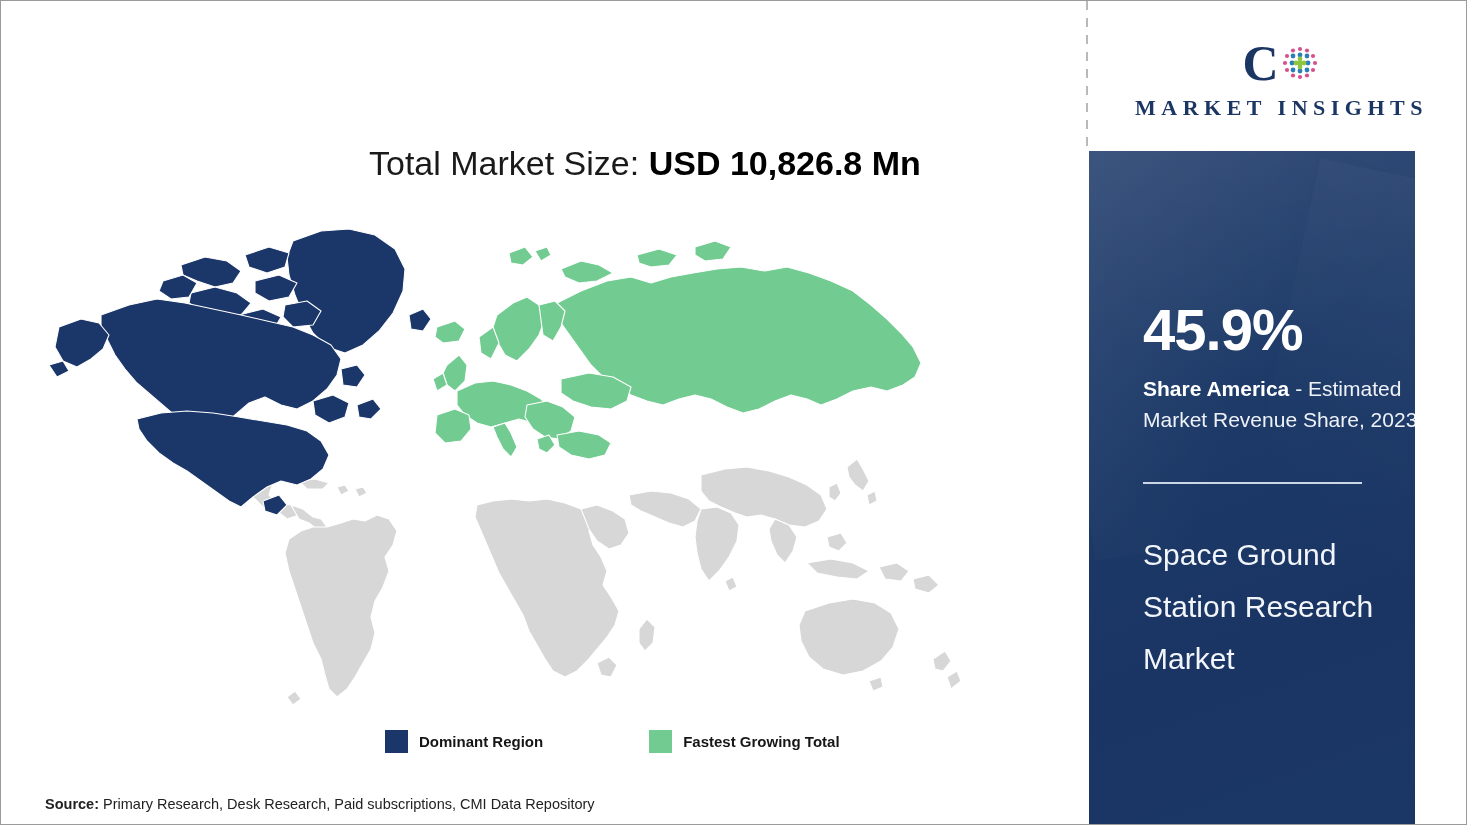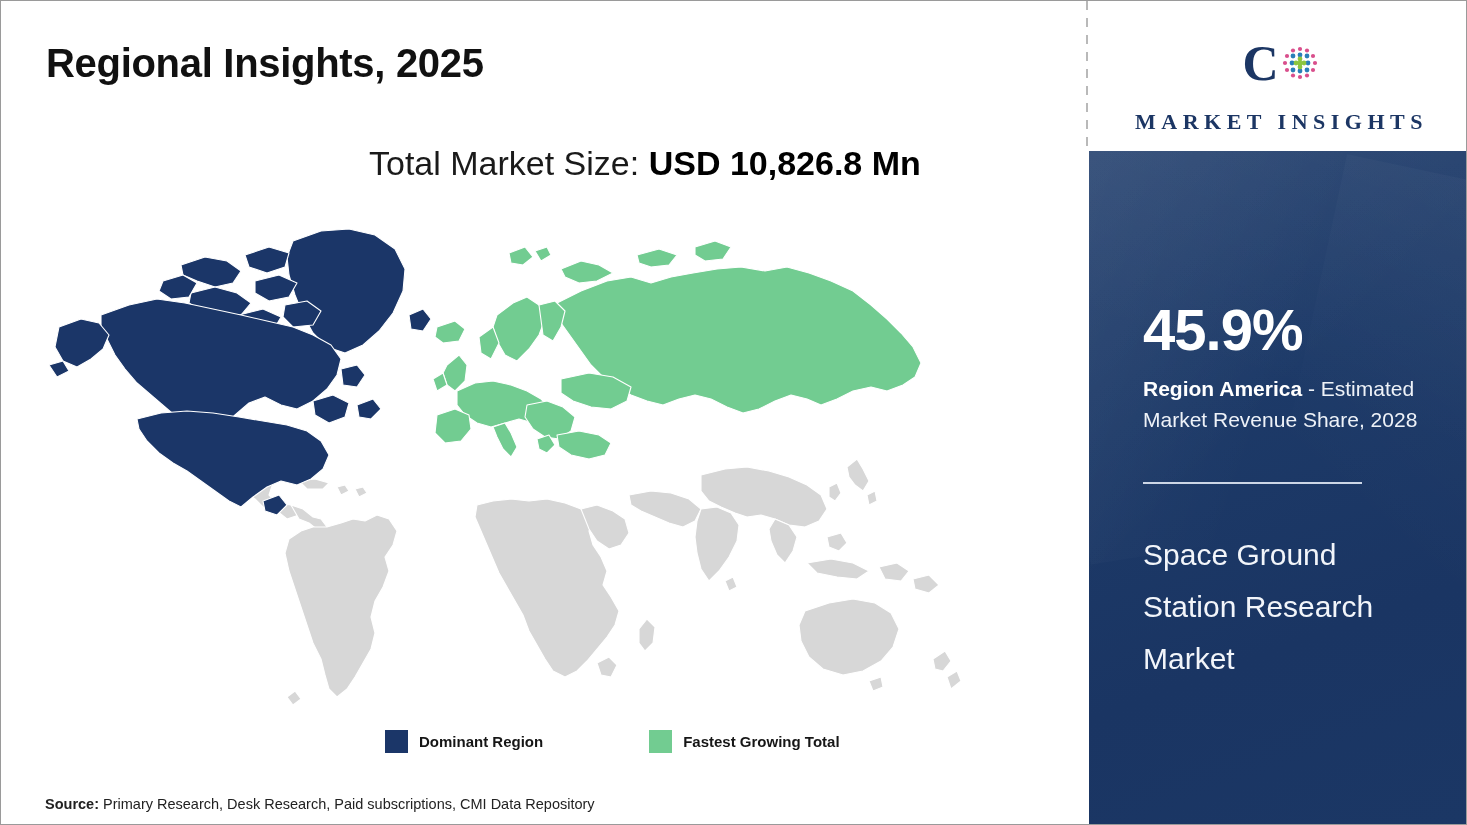--- a/index.html
+++ b/index.html
@@ -81,28 +81,28 @@
     line-height:1;letter-spacing:1px;
   }
   .logo-globe{
     width:40px;height:40px;margin:0 1px 0 0;
     position:relative;display:inline-block;
   }
   .logo-row2{
     text-align:center;
     font-family:"Liberation Serif", serif;
     font-size:22px;font-weight:bold;color:#1c3664;
-    letter-spacing:5.5px;margin-top:20px;
+    letter-spacing:5.5px;margin-top:6px;
     white-space:nowrap;
   }
 
   
   .panel{
     position:absolute;left:1088px;top:150px;
-    width:378px;height:674px;
+    width:326px;height:674px;
     background:
       linear-gradient(135deg, rgba(255,255,255,0.05) 0%, rgba(255,255,255,0) 42%),
       linear-gradient(200deg, rgba(255,255,255,0.045) 0%, rgba(255,255,255,0) 38%),
       linear-gradient(160deg, #23406e 0%, #1d3a68 35%, #1a3563 70%, #1b3765 100%);
     overflow:hidden;
   }
   .panel::before{
     content:"";position:absolute;left:-10%;top:-14%;
     width:86%;height:72%;
     background:linear-gradient(118deg, rgba(255,255,255,0.055), rgba(255,255,255,0) 68%);
@@ -137,21 +137,20 @@
     position:absolute;left:54px;top:378px;
     width:262px;
     font-size:30px;color:#f2f5fa;line-height:1.73;font-weight:normal;
   }
 </style>
 </head>
 <body>
 
 <div class="canvas">
 
-  <div class="page-title">Regional Insights, 2025</div>
 
   <div class="market-size">
     <span class="label">Total Market Size: </span><span class="value">USD 10,826.8 Mn</span>
   </div>
 
   <div class="map-wrap">
     <svg viewBox="0 0 952 500" xmlns="http://www.w3.org/2000/svg">
       <g stroke="#ffffff" stroke-width="1.1" stroke-linejoin="round">
 
         <g fill="#d7d7d7">
@@ -321,20 +320,20 @@
         </svg>
       </span>
     </div>
     <div class="logo-row2">MARKET INSIGHTS</div>
   </div>
 
   <div class="panel">
     <div class="panel-inner">
       <div class="share-pct">45.9%</div>
       <div class="share-desc">
-        <b>Region America</b><span> - Estimated Market Revenue Share, 2028</span>
+        <b>Share America</b><span> - Estimated Market Revenue Share, 2023</span>
       </div>
       <div class="panel-rule"></div>
       <div class="market-name">Space Ground Station Research Market</div>
     </div>
   </div>
 
 </div>
 
 </body></html>

